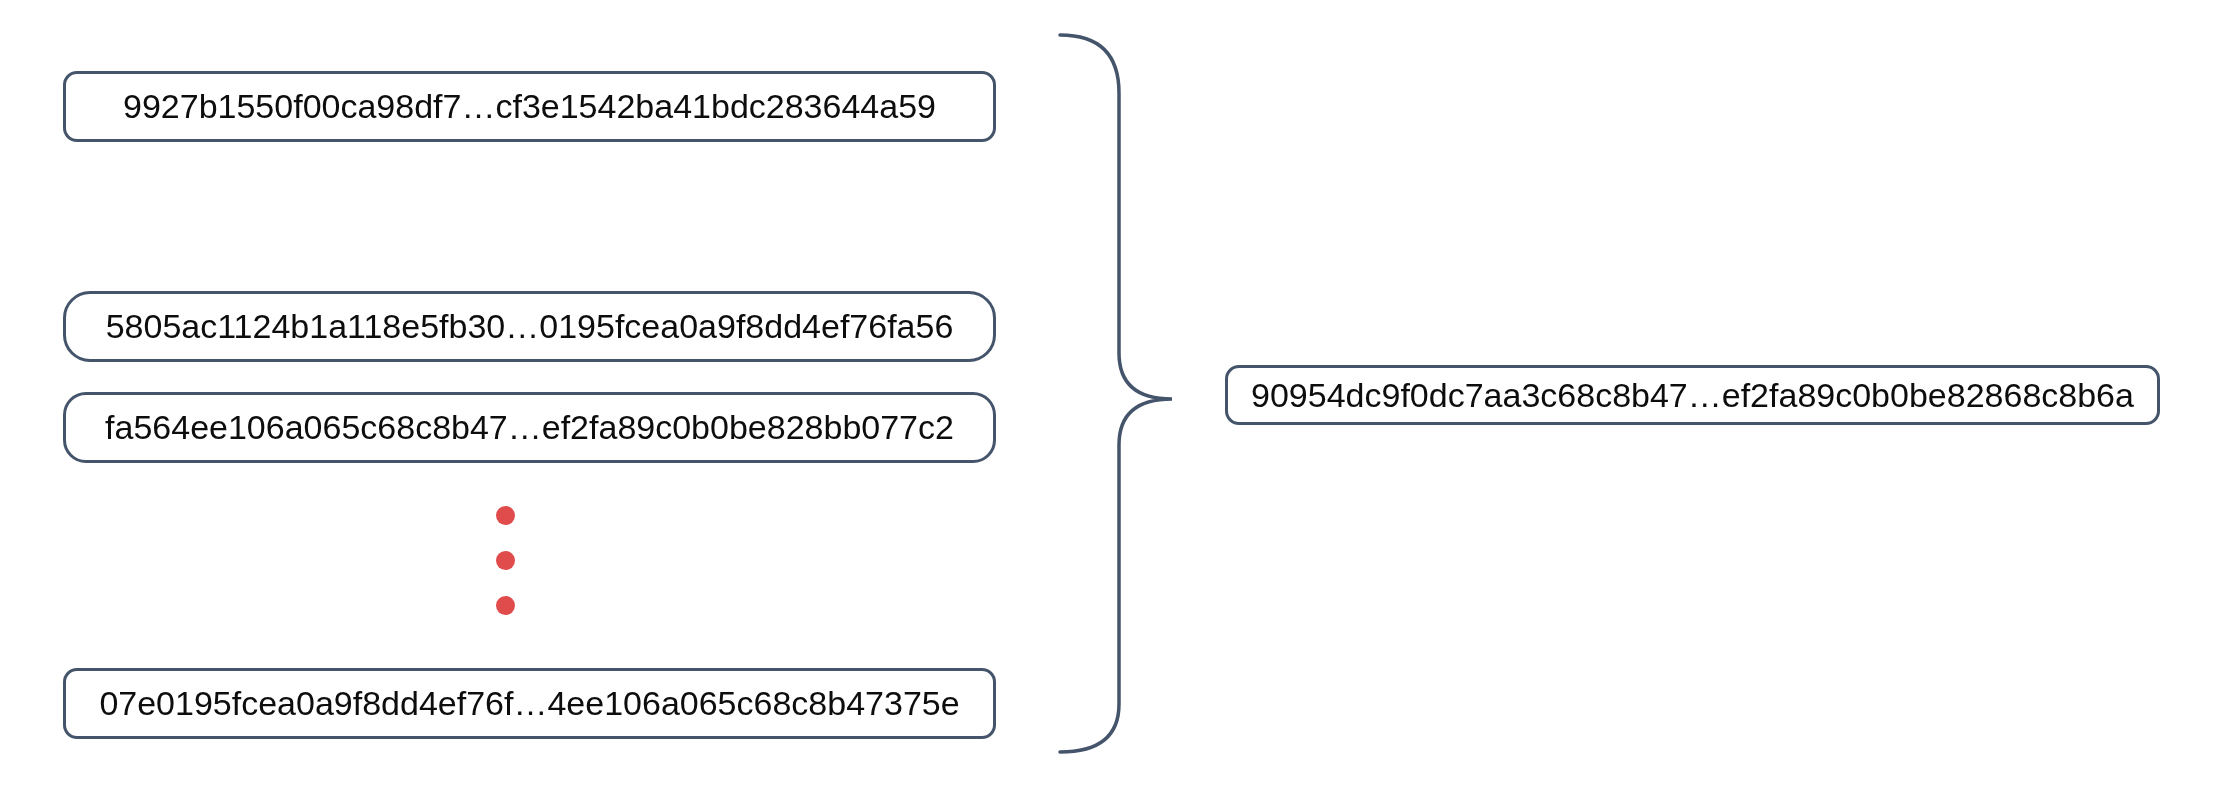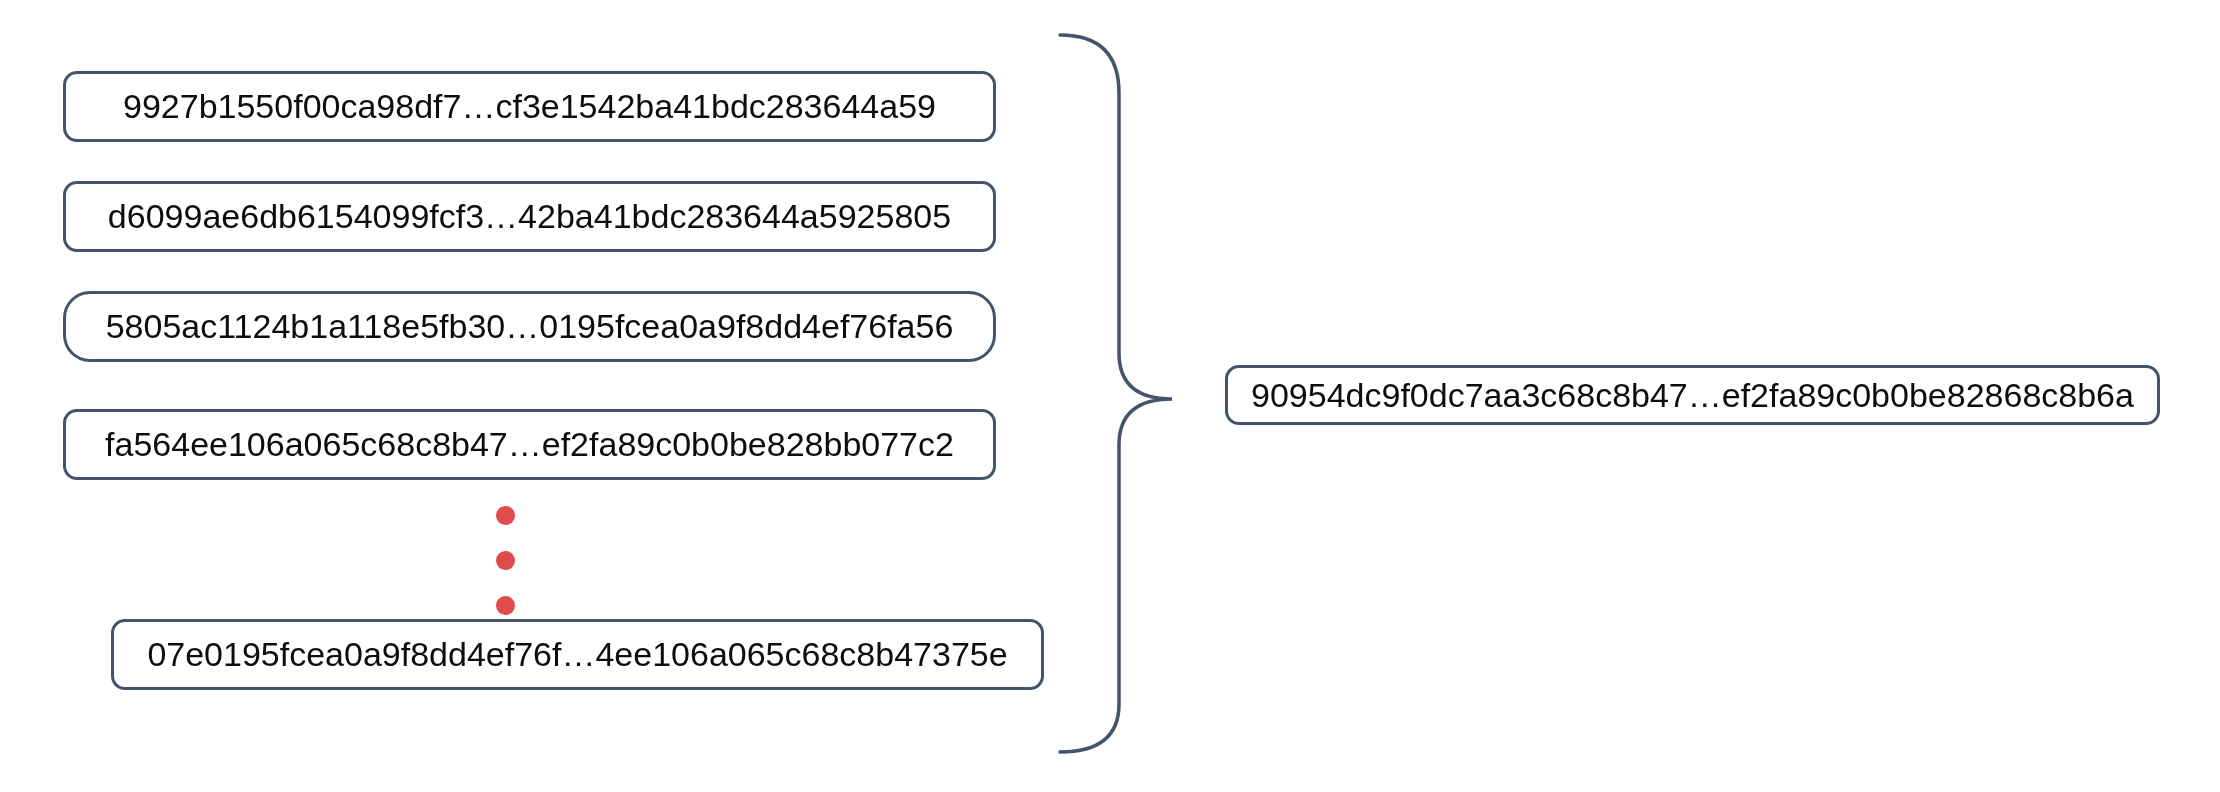--- a/index.html
+++ b/index.html
@@ -26,22 +26,22 @@
     justify-content: center;
     font-size: 34px;
     color: var(--text, #0d0d0d);
     white-space: nowrap;
   }
   .hash-box.left   { left: 63px;  width: 933px; height: 71px; }
   .hash-box.result { left: 1225px; top: 365px; width: 935px; height: 60px; }
   .pos-1 { top: 71px; }
   .pos-2 { top: 181px; }
   .pos-3 { top: 291px; border-radius: 27px; }
-  .pos-4 { top: 409px; }
-  .pos-5 { top: 619px; margin-left: 48px; }
+  .pos-4 { top: 392px; border-radius: 23px; }
+  .pos-5 { top: 668px; }
   .dot {
     position: absolute;
     left: 496px;
     width: 19px;
     height: 19px;
     border-radius: 50%;
     background: var(--dot, #E04B4B);
   }
   .dot-1 { top: 506px; }
   .dot-2 { top: 551px; }
@@ -60,21 +60,20 @@
     stroke-linecap: round;
   }
 </style>
 </head>
 <body>
 
 <div class="canvas">
 
   <div class="hash-box left pos-1">9927b1550f00ca98df7…cf3e1542ba41bdc283644a59</div>
 
-  <div class="hash-box left pos-2">d6099ae6db6154099fcf3…42ba41bdc283644a5925805</div>
 
   <div class="hash-box left pos-3">5805ac1124b1a118e5fb30…0195fcea0a9f8dd4ef76fa56</div>
 
   <div class="hash-box left pos-4">fa564ee106a065c68c8b47…ef2fa89c0b0be828bb077c2</div>
 
   <div class="dot dot-1"></div>
   <div class="dot dot-2"></div>
   <div class="dot dot-3"></div>
 
   <div class="hash-box left pos-5">07e0195fcea0a9f8dd4ef76f…4ee106a065c68c8b47375e</div>

